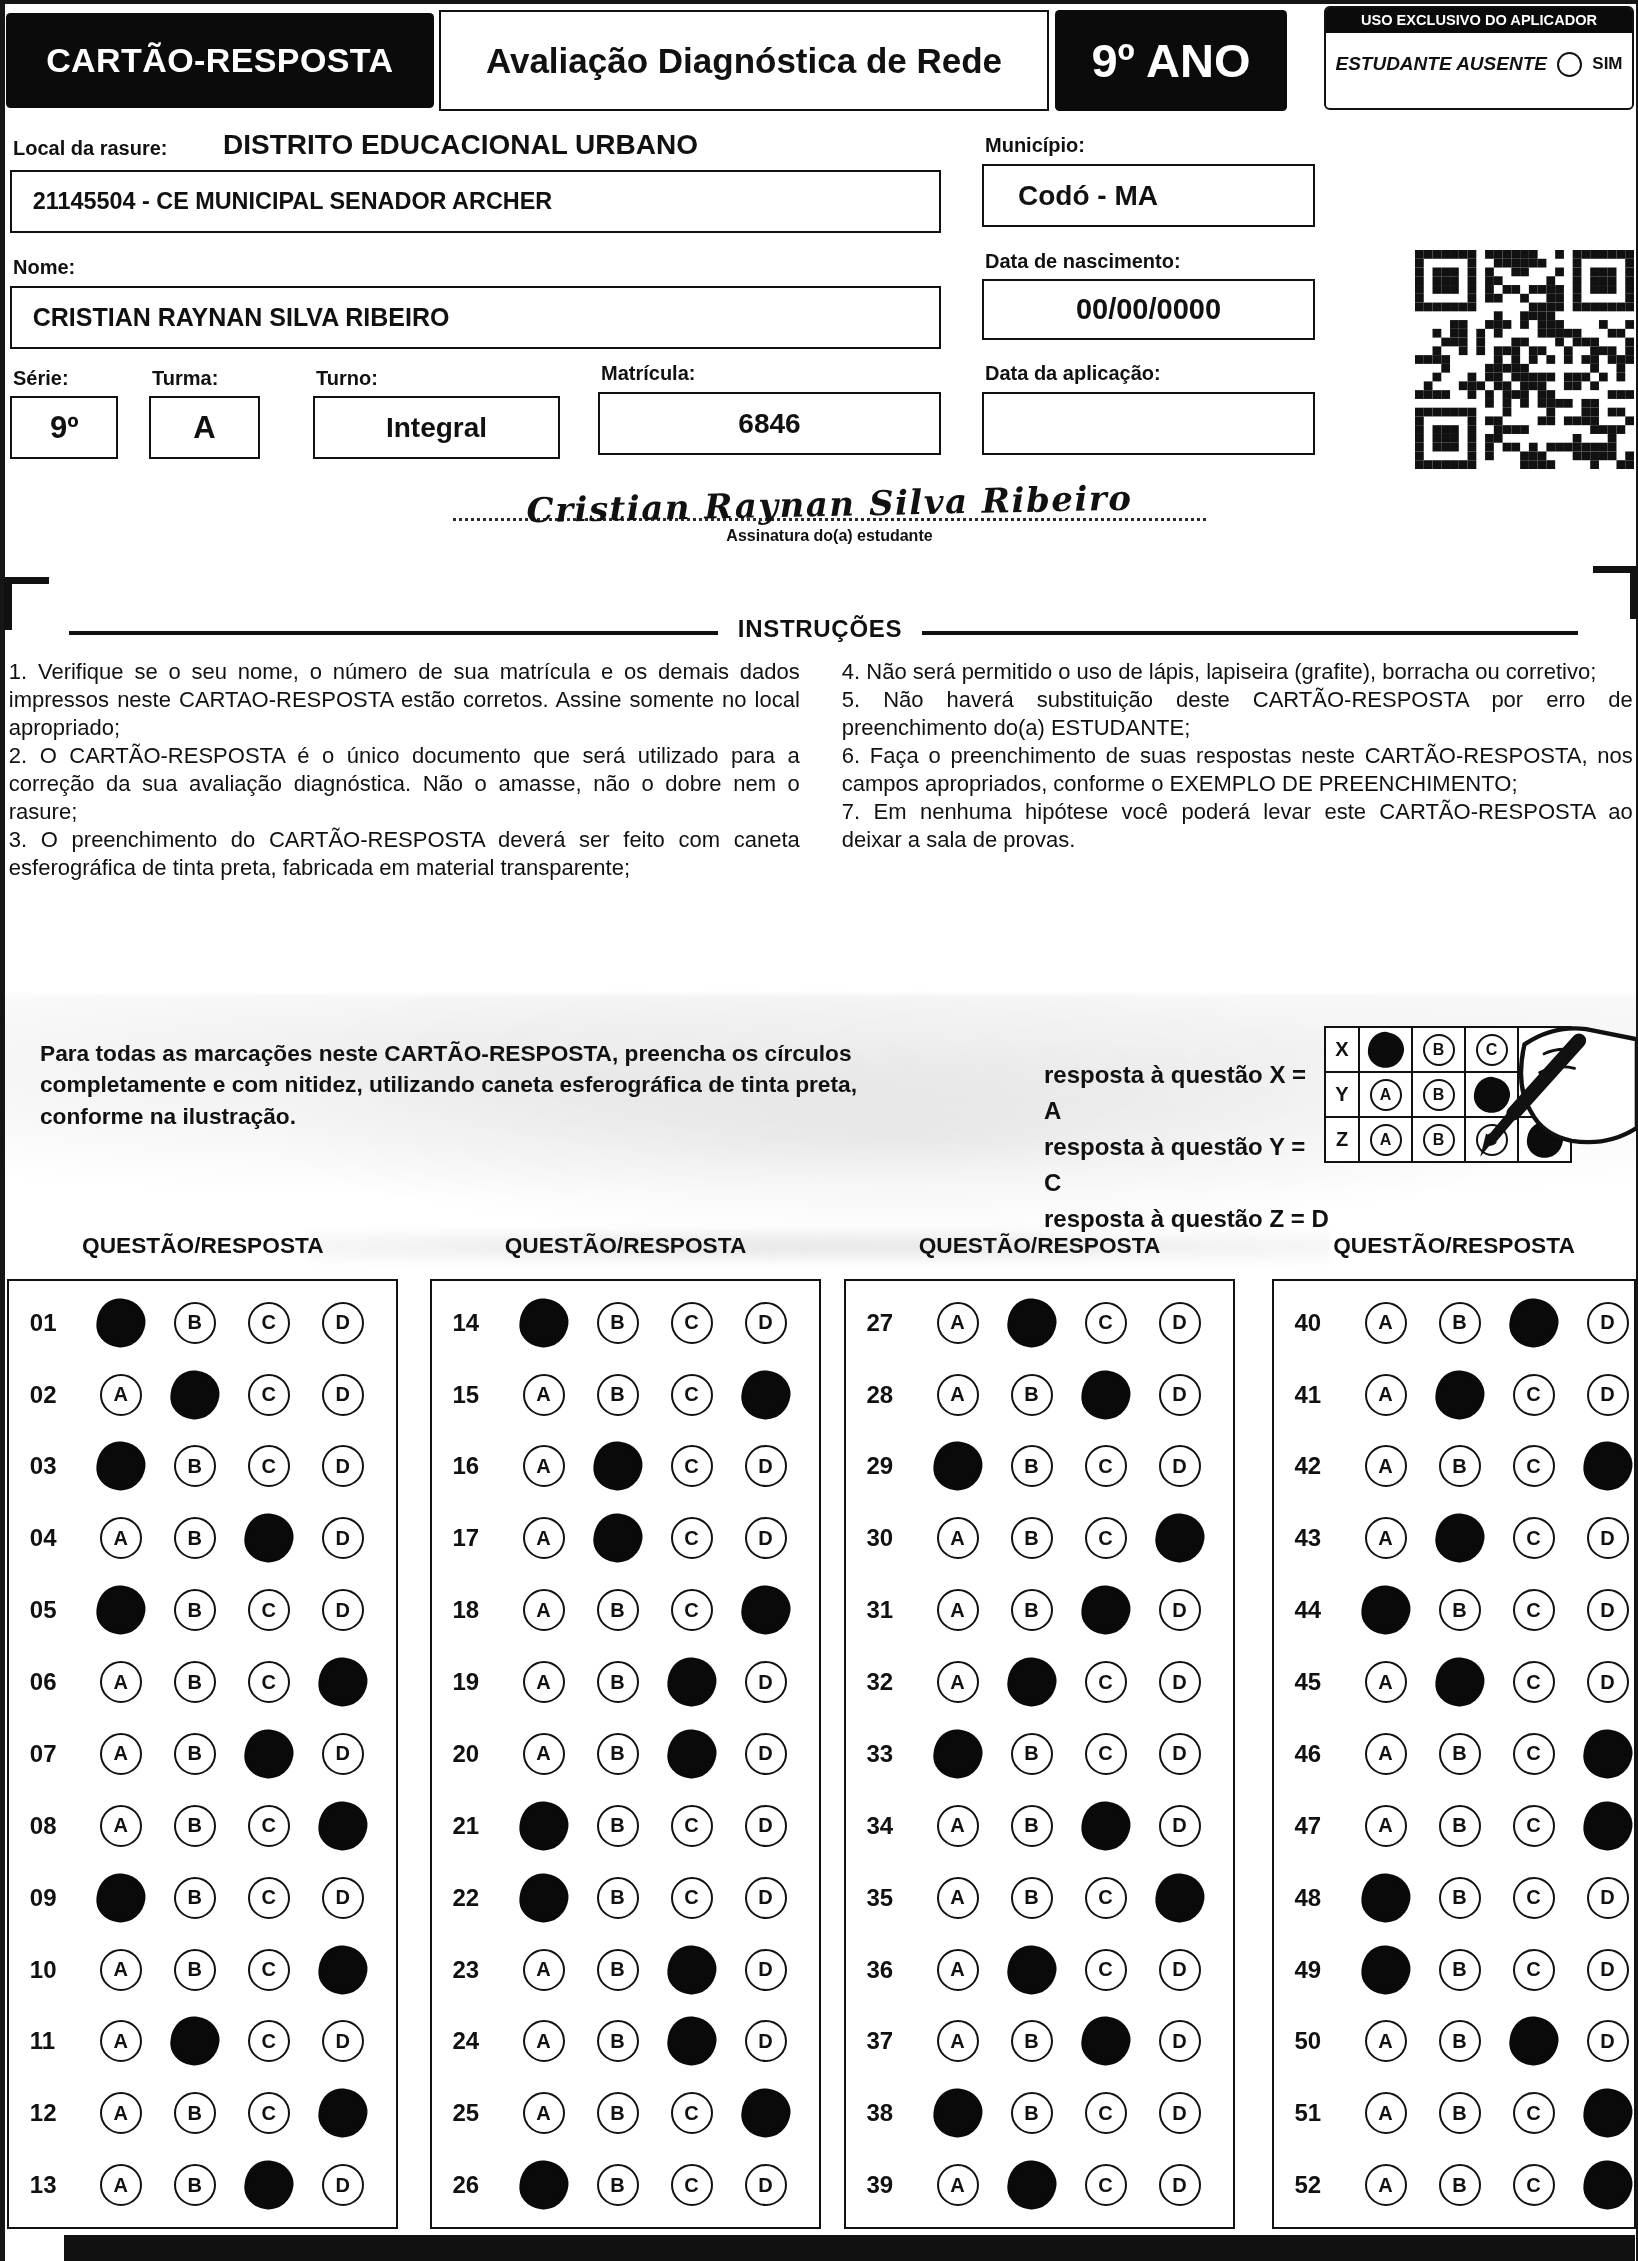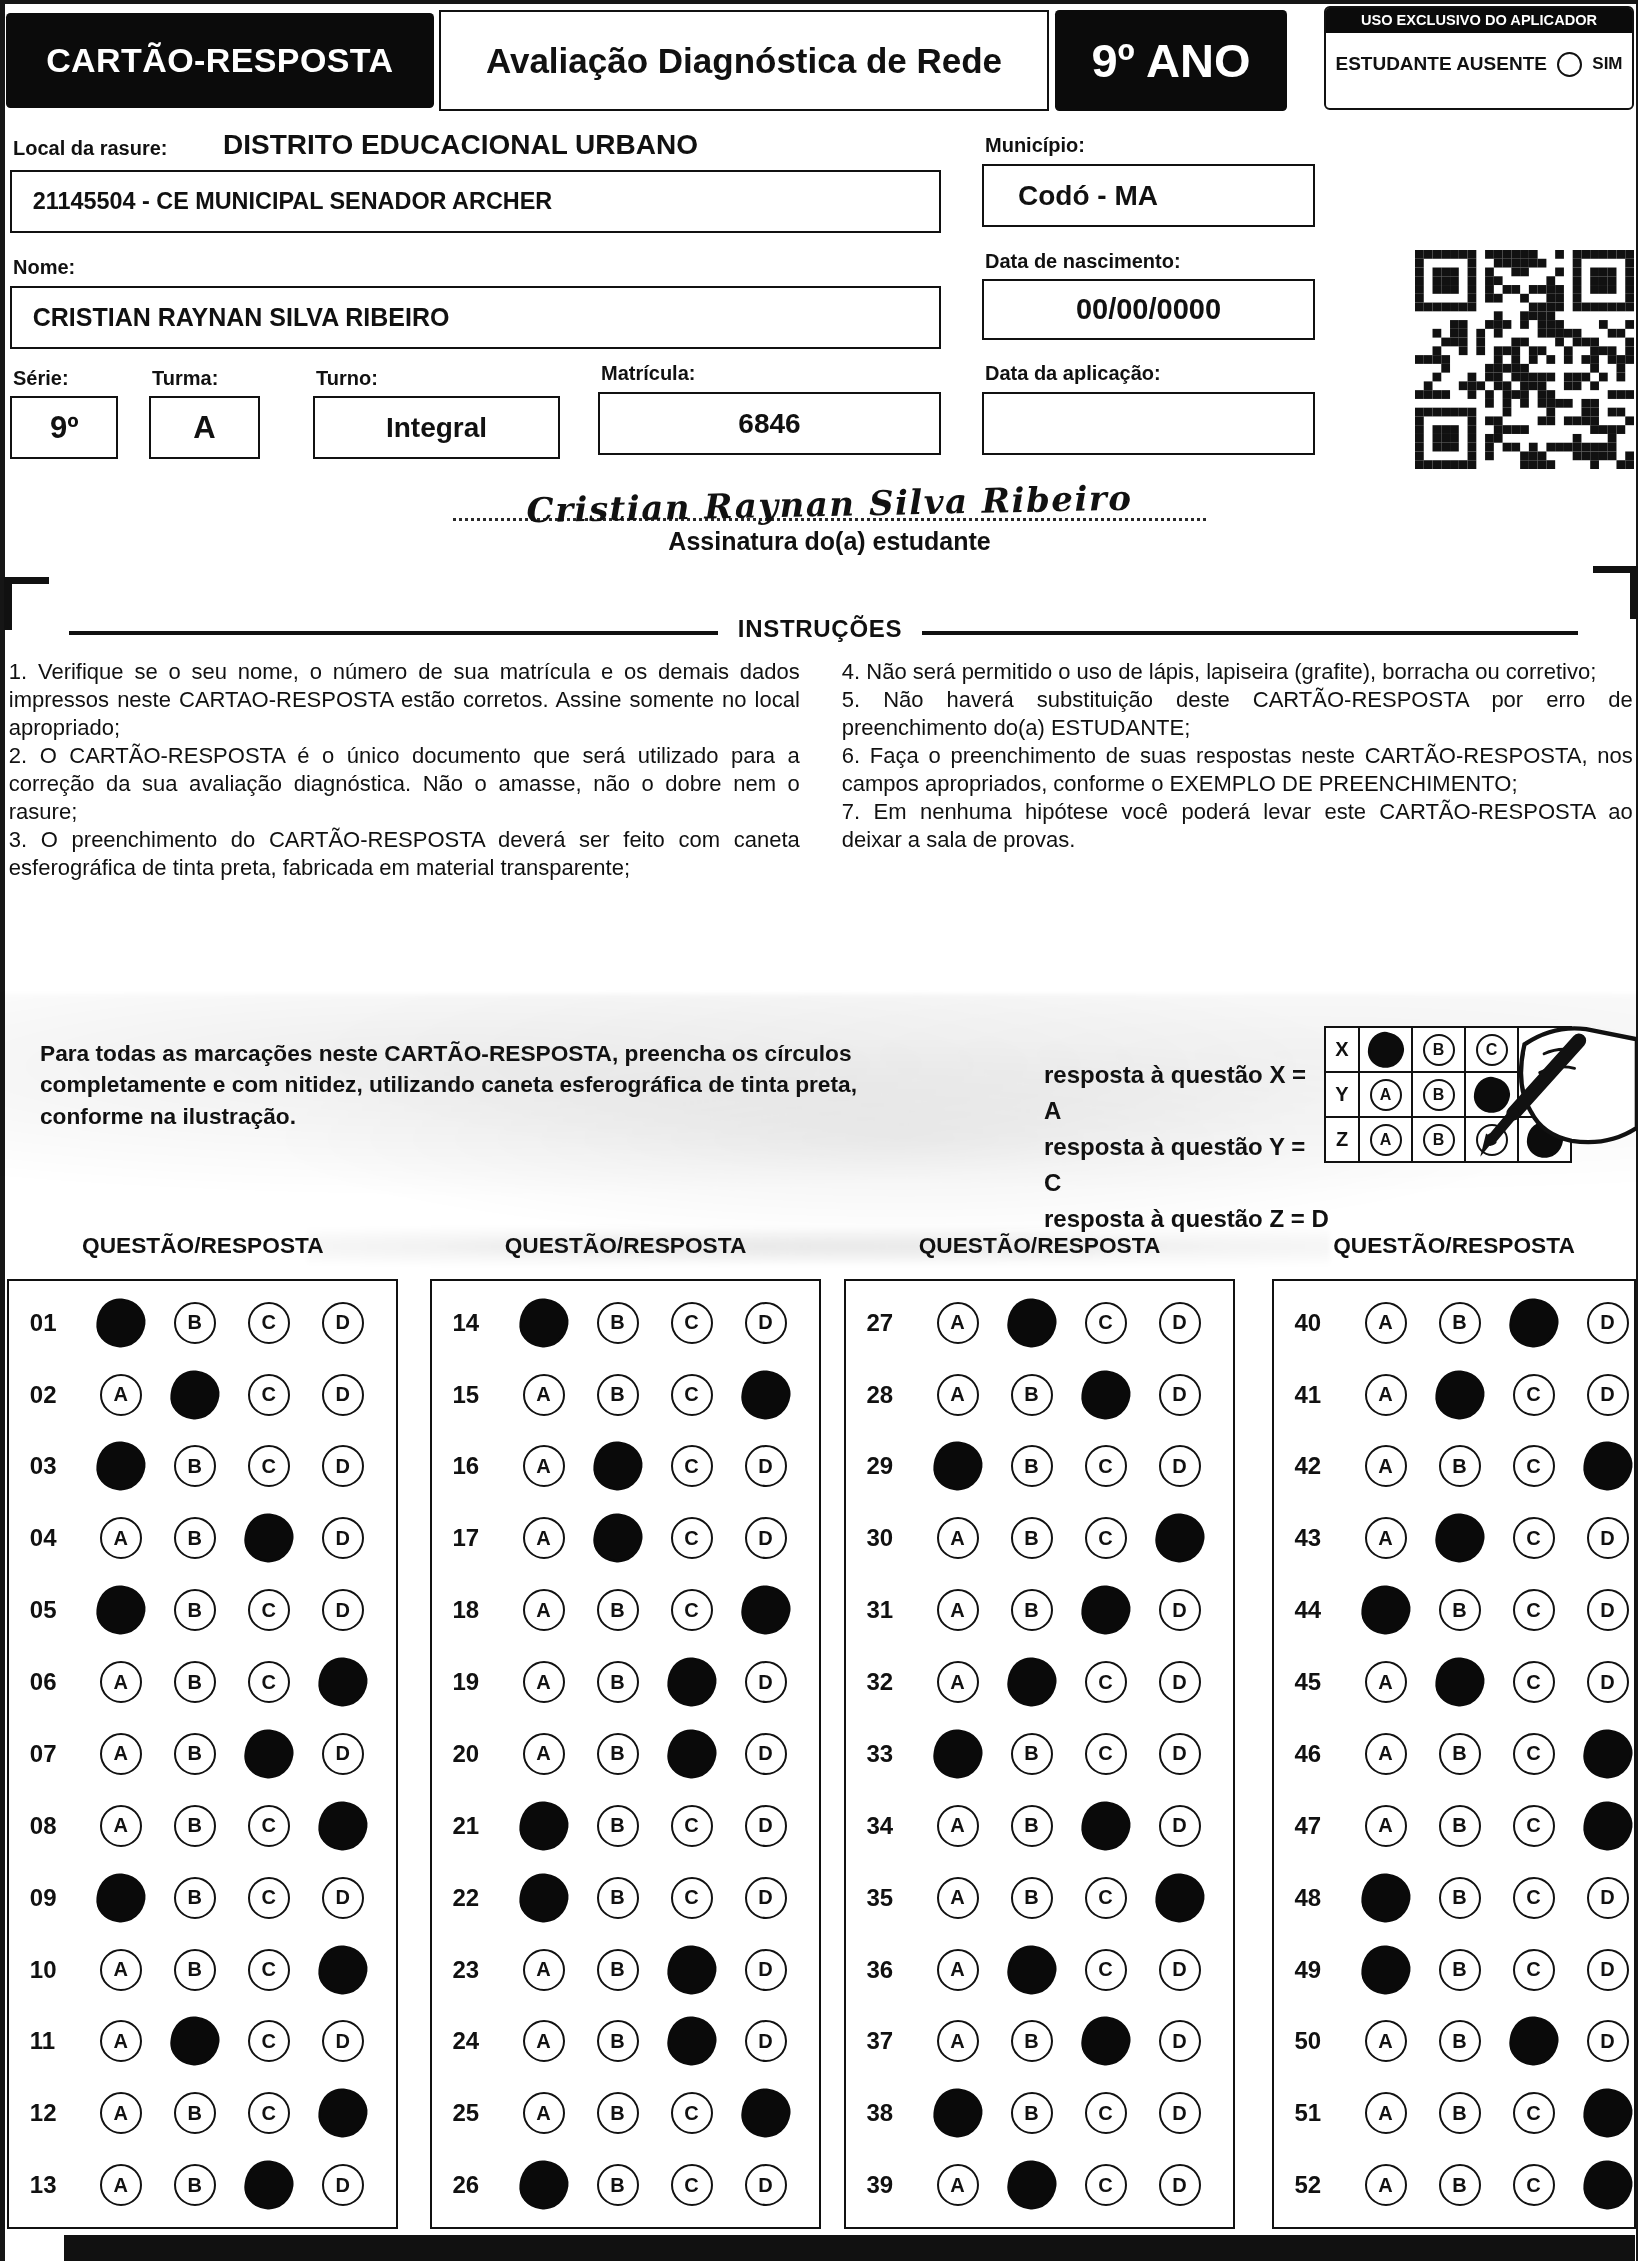--- a/index.html
+++ b/index.html
@@ -18,21 +18,21 @@
   .card-title{left:5.8px;top:13px;width:428px;height:95px;font-size:34px;letter-spacing:0.4px;}
   .grade-box{left:1055px;top:10.2px;width:232px;height:101px;font-size:47px;}
   .exam-title-box{position:absolute;left:439px;top:10.2px;width:610px;height:101px;border:2.2px solid #111;
                   display:flex;align-items:center;justify-content:center;background:#fff;box-sizing:border-box;}
   .exam-title-box span{font-size:35px;font-weight:bold;}
   .applicator-box{position:absolute;left:1324px;top:5.8px;width:310px;height:104px;border:2.2px solid #111;
                   border-radius:5.8px;box-sizing:border-box;background:#fff;}
   .applicator-bar{background:#0b0b0b;color:#fff;font-weight:bold;font-size:14.6px;text-align:center;
                   padding:4.4px 0;border-radius:2.9px 2.9px 0 0;}
   .applicator-row{display:flex;align-items:center;justify-content:center;gap:10.2px;height:63px;}
-  .absent-label{font-weight:bold;font-size:19px;}
+  .absent-label{font-weight:bold;font-size:19px;font-style:italic;}
   .absent-circle{width:25px;height:25px;border:2.9px solid #111;border-radius:50%;box-sizing:border-box;}
   .absent-sim{font-weight:bold;font-size:17px;}
 
   
   .flabel{position:absolute;font-weight:bold;font-size:20px;}
   .fbox{position:absolute;border:2.9px solid #111;box-sizing:border-box;display:flex;align-items:center;
         font-weight:bold;background:#fff;}
   .school-box{left:10.2px;top:170px;width:931px;height:63px;font-size:23.4px;padding-left:20.5px;}
   .municipio-box{left:982px;top:164px;width:333px;height:63px;font-size:28px;padding-left:34px;}
   .nome-box{left:10.2px;top:286px;width:931px;height:63px;font-size:25px;padding-left:20.5px;}
@@ -44,21 +44,21 @@
   .aplic-box{left:982px;top:392px;width:333px;height:63px;font-size:25px;justify-content:center;}
   .local-value{position:absolute;left:223px;top:129px;font-size:28px;font-weight:bold;}
 
   .qr{position:absolute;left:1415px;top:250px;width:219px;height:219px;background:#fff;}
 
   
   .sig-wrap{position:absolute;left:453px;top:484px;width:753px;text-align:center;}
   .sig-script{font-family:"DejaVu Serif",serif;font-style:italic;font-weight:bold;font-size:34px;
               transform:rotate(-1.2deg);letter-spacing:1.5px;}
   .sig-line{border-bottom:3.7px dotted #2b2b2b;margin-top:-5.8px;}
-  .sig-label{font-weight:bold;font-size:25px;margin-top:5.8px;}
+  .sig-label{font-weight:bold;font-size:16px;margin-top:5.8px;}
 
   
   .crop-left{position:absolute;left:3.7px;top:577px;width:45px;height:53px;
              border-top:7.3px solid #111;border-left:8px solid #111;box-sizing:border-box;}
   .crop-right{position:absolute;right:1.5px;top:566px;width:45px;height:53px;
               border-top:7.3px solid #111;border-right:8px solid #111;box-sizing:border-box;}
 
   
   .instr-title{position:absolute;left:731px;top:615px;width:178px;text-align:center;
                font-weight:bold;font-size:24px;letter-spacing:0.7px;}

